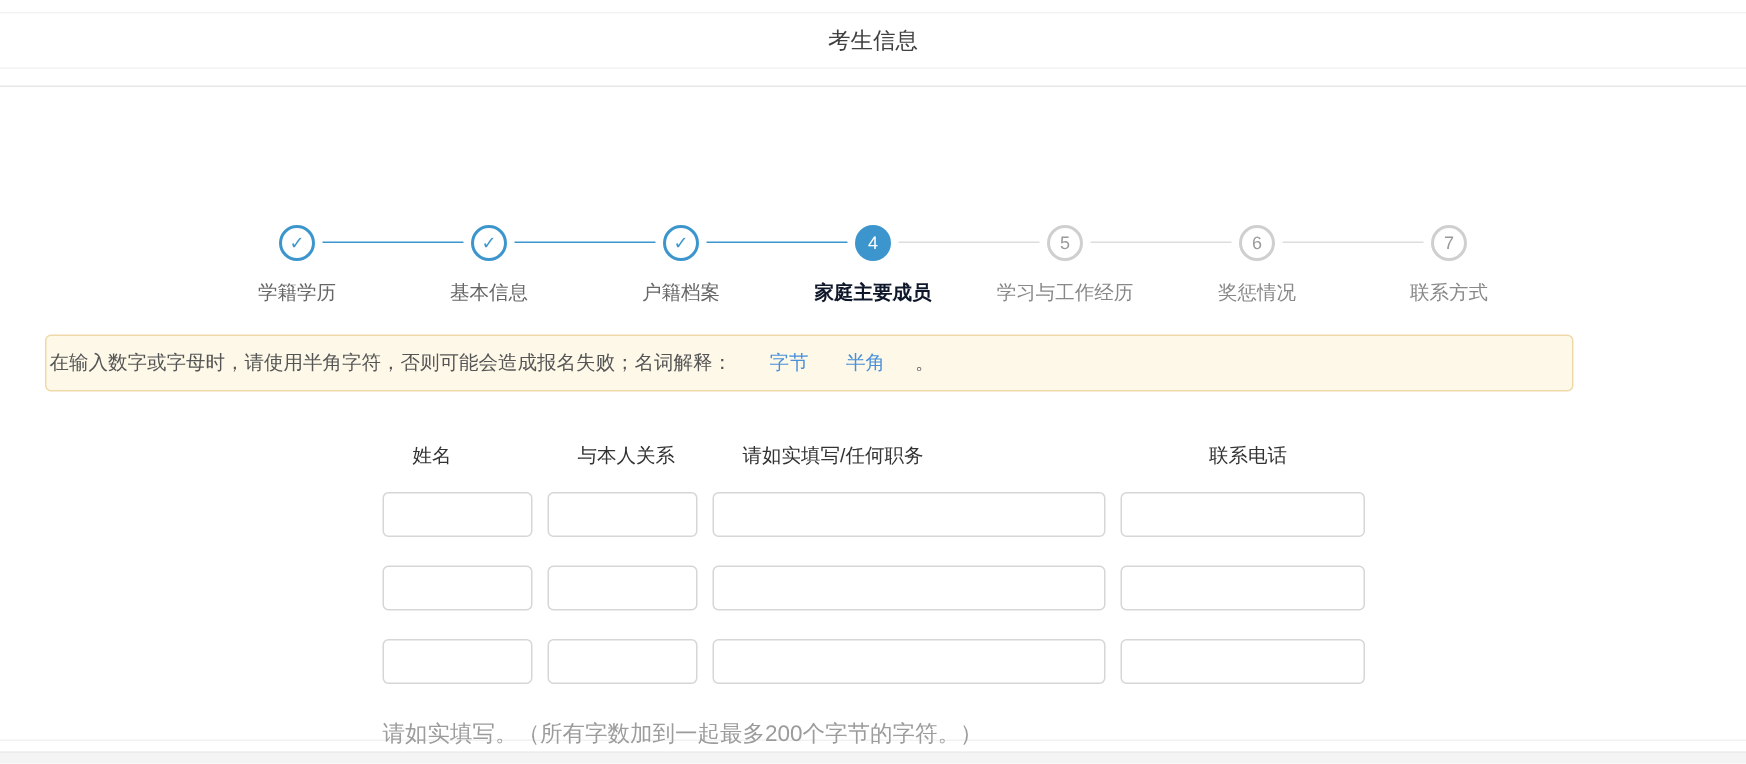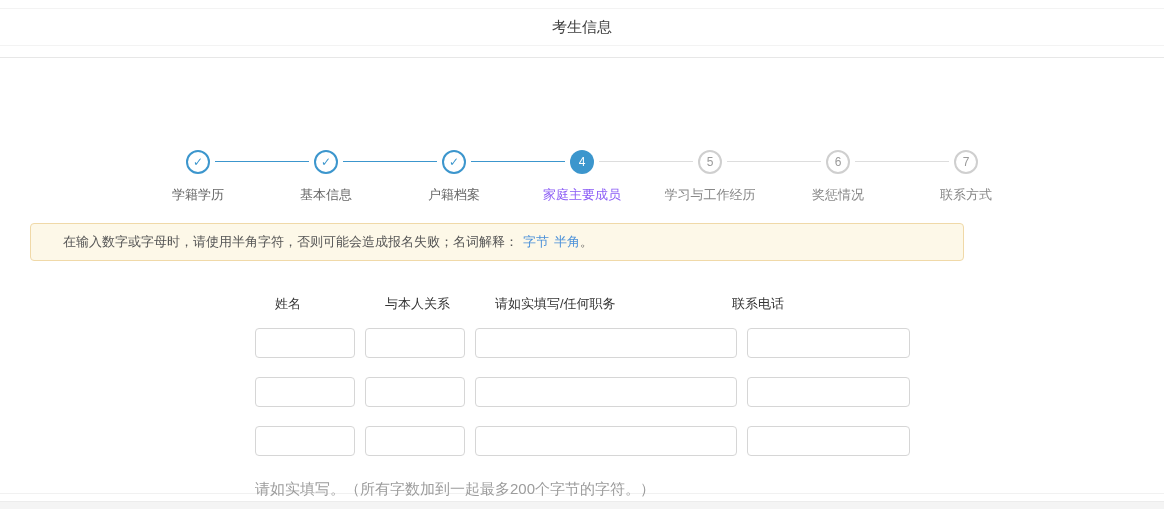--- a/index.html
+++ b/index.html
@@ -30,31 +30,31 @@
     box-sizing:border-box;display:flex;align-items:center;justify-content:center;
     font-size:12px;background:#fff;
   }
   .step-circle.done{border:2px solid var(--accent);color:var(--accent);}
   .step-circle.active{background:var(--accent);color:#fff;}
   .step-circle.todo{border:2px solid #cfcfcf;color:#9a9a9a;}
   .step-label{
     position:absolute;transform:translateX(-50%);white-space:nowrap;
     font-size:13px;color:#666;top:128px;text-align:right;
   }
-  .step-label.active{color:#8b5cf6;font-weight:normal;}
+  .step-label.active{color:#0f172a;font-weight:bold;}
   .step-label.todo{color:#888;}
   .connector{position:absolute;height:1px;background:#ddd;top:103px;}
   .connector.done{background:var(--accent);}
   
   .notice{
-    position:absolute;left:30px;top:165px;width:934px;height:38px;
+    position:absolute;left:30px;top:165px;width:1019px;height:38px;
     box-sizing:border-box;background:var(--notice-bg);
     border:1px solid var(--notice-border);border-radius:4px;
-    display:flex;align-items:center;padding-left:32px;
-    font-size:13px;color:#555;white-space:pre;
+    display:flex;align-items:center;padding-left:2px;
+    font-size:13px;color:#555;white-space:pre;gap:20px;
   }
   .notice a{color:var(--link);text-decoration:none;cursor:pointer;}
   .notice a + a{margin-left:5px;}
   .notice a:first-of-type{margin-left:5px;}
   
   .col-header{position:absolute;top:237px;font-size:13px;color:#333;white-space:nowrap;margin-left:20px;}
   .cell-input{
     position:absolute;height:30px;box-sizing:border-box;
     border:1px solid #d6d6d6;border-radius:4px;background:#fff;
     font-size:13px;color:#333;padding:0 6px;outline:none;
@@ -107,21 +107,21 @@
     </div>
 
   <div class="notice"><span>在输入数字或字母时，请使用半角字符，否则可能会造成报名失败；名词解释：</span><a>字节</a><a>半角</a><span>。</span></div>
 
   <div id="form-area">
     <div class="form-note">请如实填写。（所有字数加到一起最多200个字节的字符。）</div>
 
   <div class="col-header" style="left: 255px;">姓名</div>
       <div class="col-header" style="left: 365px;">与本人关系</div>
       <div class="col-header" style="left: 475px;">请如实填写/任何职务</div>
-      <div class="col-header" style="left: 712px;">联系电话</div>
+      <div class="col-header" style="left: 786px;">联系电话</div>
       <input type="text" class="cell-input" value="" style="left: 255px; top: 270px; width: 100px;">
       <input type="text" class="cell-input" value="" style="left: 365px; top: 270px; width: 100px;">
       <input type="text" class="cell-input" value="" style="left: 475px; top: 270px; width: 262px;">
       <input type="text" class="cell-input" value="" style="left: 747px; top: 270px; width: 163px;">
       <input type="text" class="cell-input" value="" style="left: 255px; top: 319px; width: 100px;">
       <input type="text" class="cell-input" value="" style="left: 365px; top: 319px; width: 100px;">
       <input type="text" class="cell-input" value="" style="left: 475px; top: 319px; width: 262px;">
       <input type="text" class="cell-input" value="" style="left: 747px; top: 319px; width: 163px;">
       <input type="text" class="cell-input" value="" style="left: 255px; top: 368px; width: 100px;">
       <input type="text" class="cell-input" value="" style="left: 365px; top: 368px; width: 100px;">

